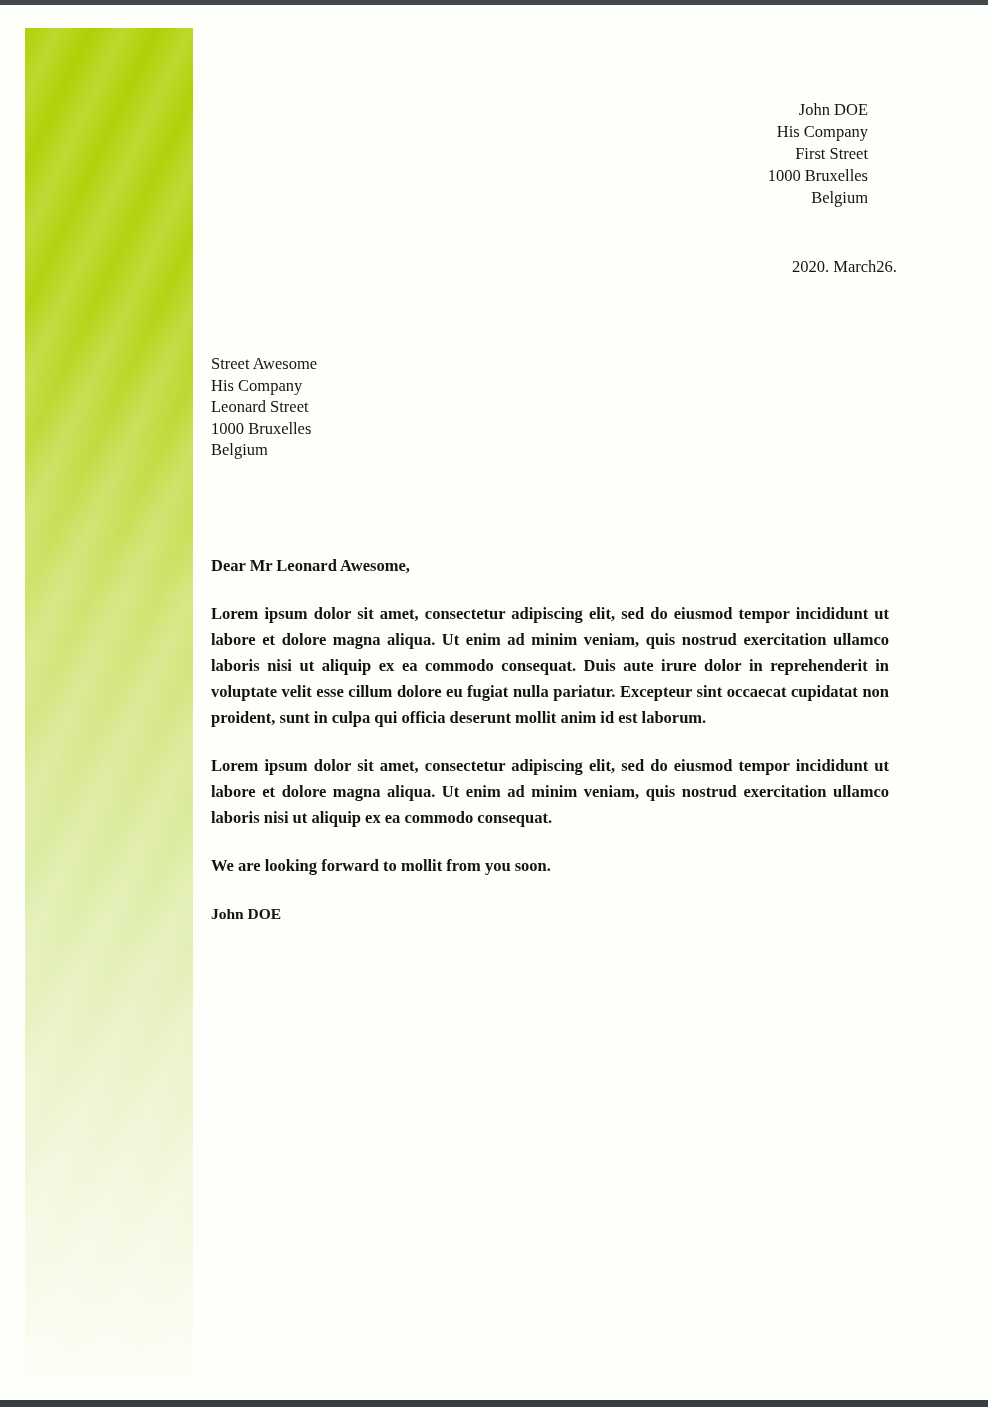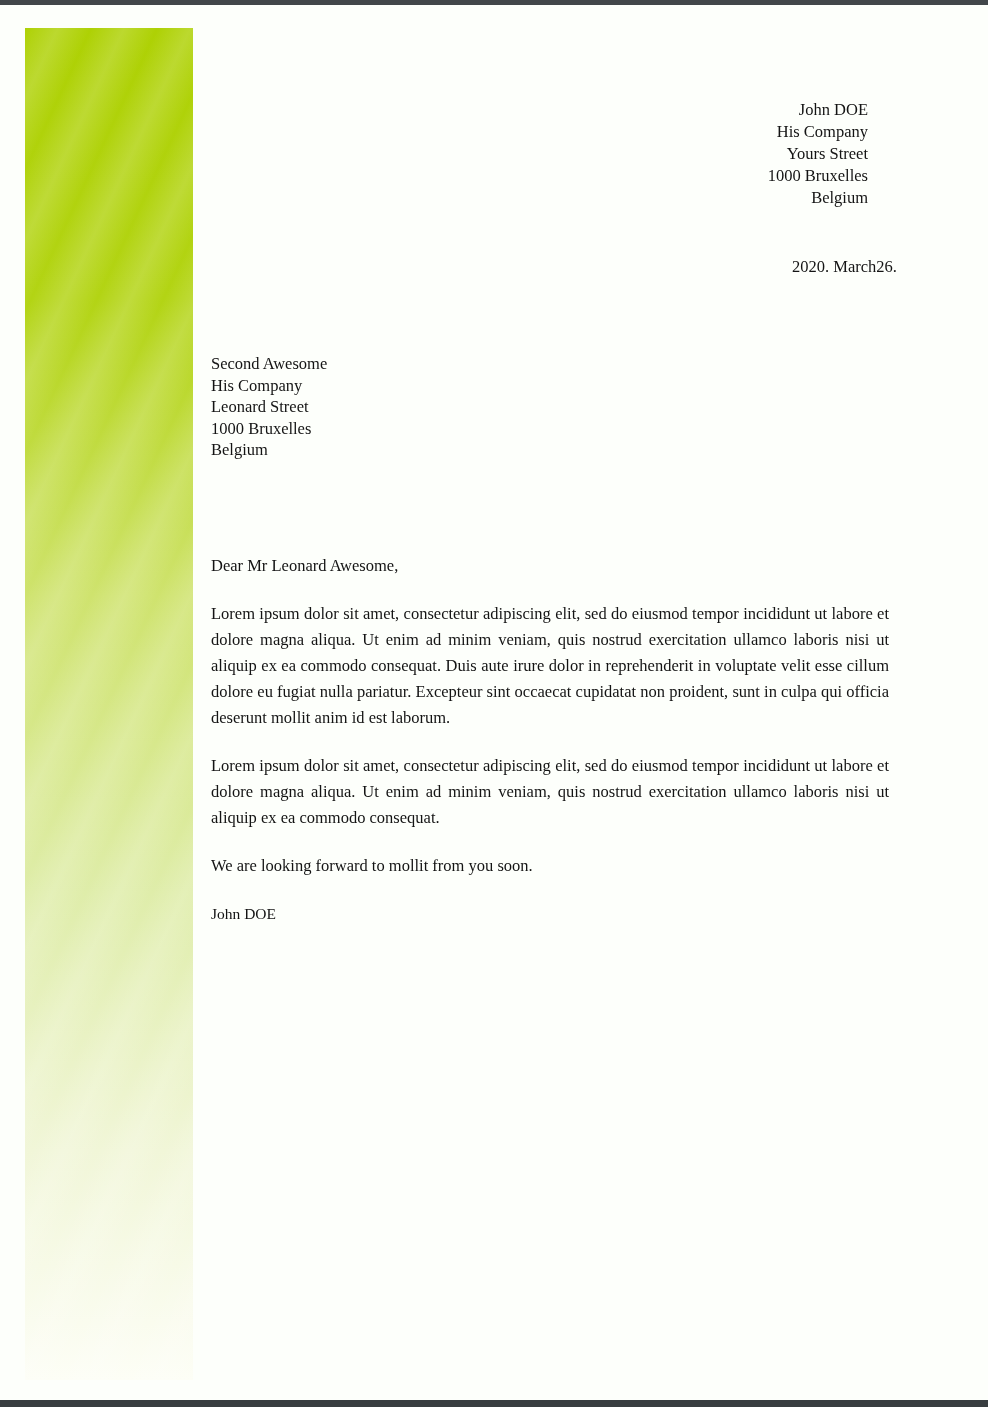--- a/index.html
+++ b/index.html
@@ -69,45 +69,45 @@
     line-height: 21.5px;
   }
 
   .letter-body {
     position: absolute;
     top: 553px; left: 211px;
     width: 686px;
     font-size: 16.5px;
     line-height: 26px;
   }
-  .letter-body p { margin: 0 8px 22px 0; }
+  .letter-body p { margin: 0 8px 22px 0; font-weight: bold; }
   .paragraph { text-align: justify; }
   .signature { font-size: 15.5px; }
 </style>
 </head>
 <body>
 
 <div class="page">
 
   <div class="border-top"></div>
 
   <div class="sidebar"></div>
 
   <div class="sender-block">
     <div>John DOE</div>
     <div>His Company</div>
-    <div>Yours Street</div>
+    <div>First Street</div>
     <div>1000 Bruxelles</div>
     <div>Belgium</div>
   </div>
 
   <div class="date-line">2020. March26.</div>
 
   <div class="recipient-block">
-    <div>Second Awesome</div>
+    <div>Street Awesome</div>
     <div>His Company</div>
     <div>Leonard Street</div>
     <div>1000 Bruxelles</div>
     <div>Belgium</div>
   </div>
 
   <div class="letter-body">
     <p class="salutation">Dear Mr Leonard Awesome,</p>
     <p class="paragraph">Lorem ipsum dolor sit amet, consectetur adipiscing elit, sed do eiusmod tempor incididunt ut labore et dolore magna aliqua. Ut enim ad minim veniam, quis nostrud exercitation ullamco laboris nisi ut aliquip ex ea commodo consequat. Duis aute irure dolor in reprehenderit in voluptate velit esse cillum dolore eu fugiat nulla pariatur. Excepteur sint occaecat cupidatat non proident, sunt in culpa qui officia deserunt mollit anim id est laborum.</p>
     <p class="paragraph">Lorem ipsum dolor sit amet, consectetur adipiscing elit, sed do eiusmod tempor incididunt ut labore et dolore magna aliqua. Ut enim ad minim veniam, quis nostrud exercitation ullamco laboris nisi ut aliquip ex ea commodo consequat.</p>

